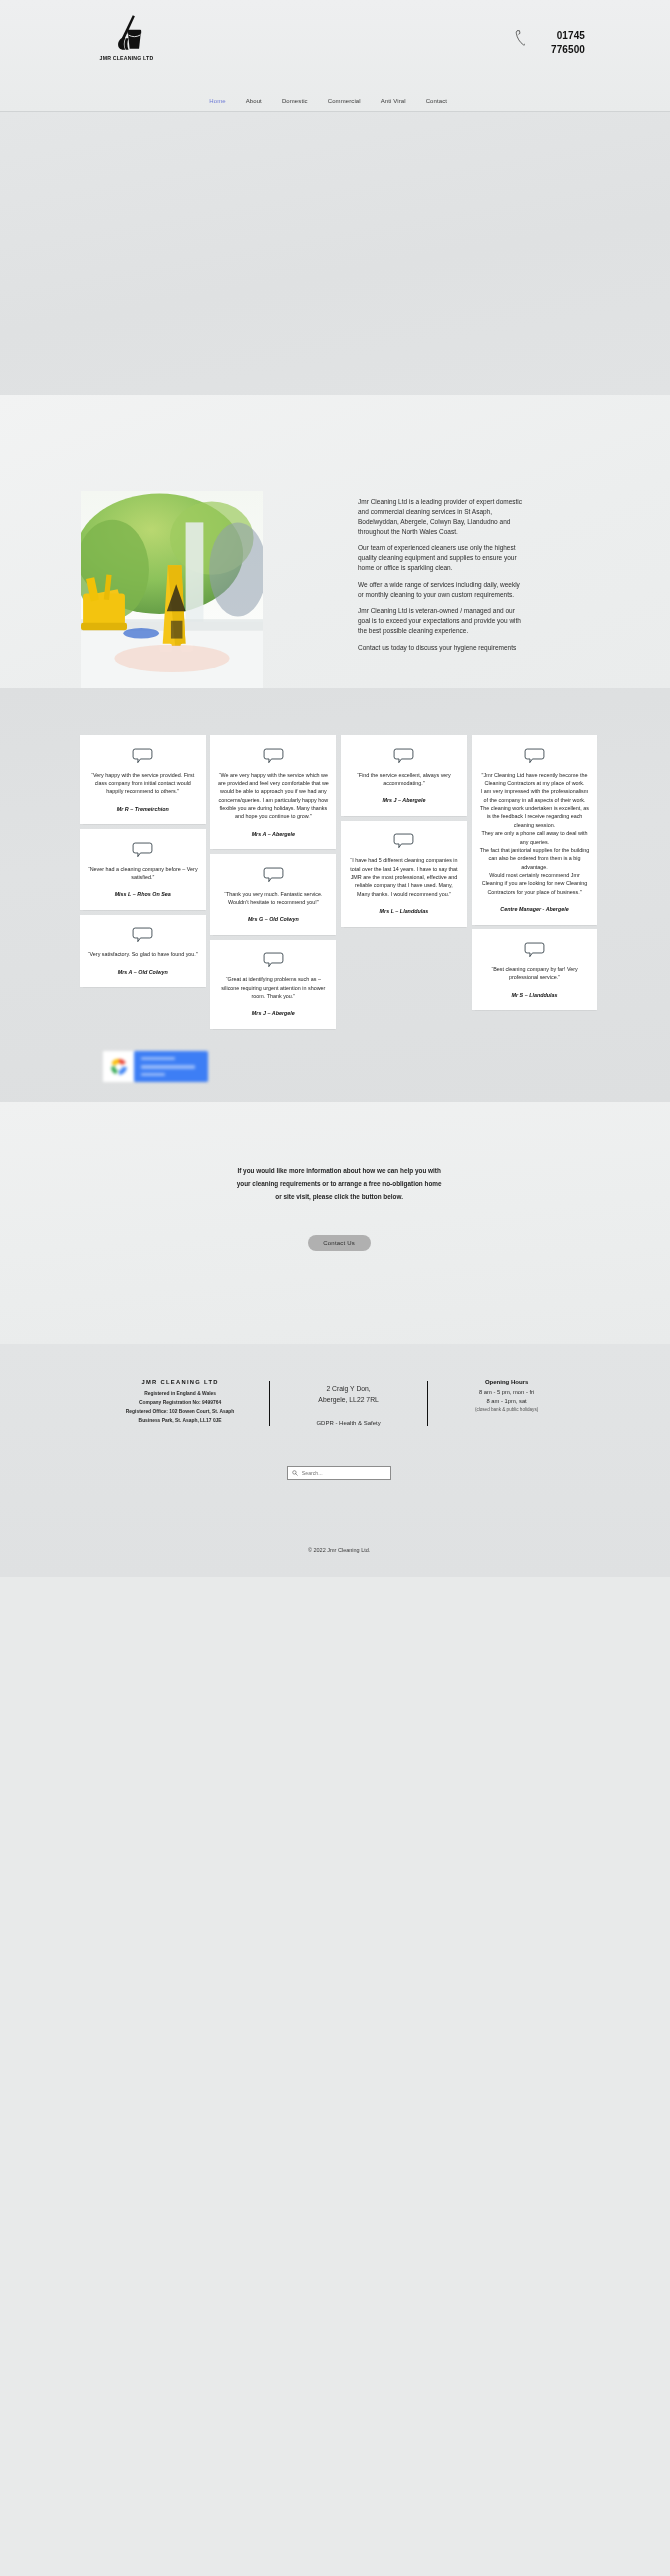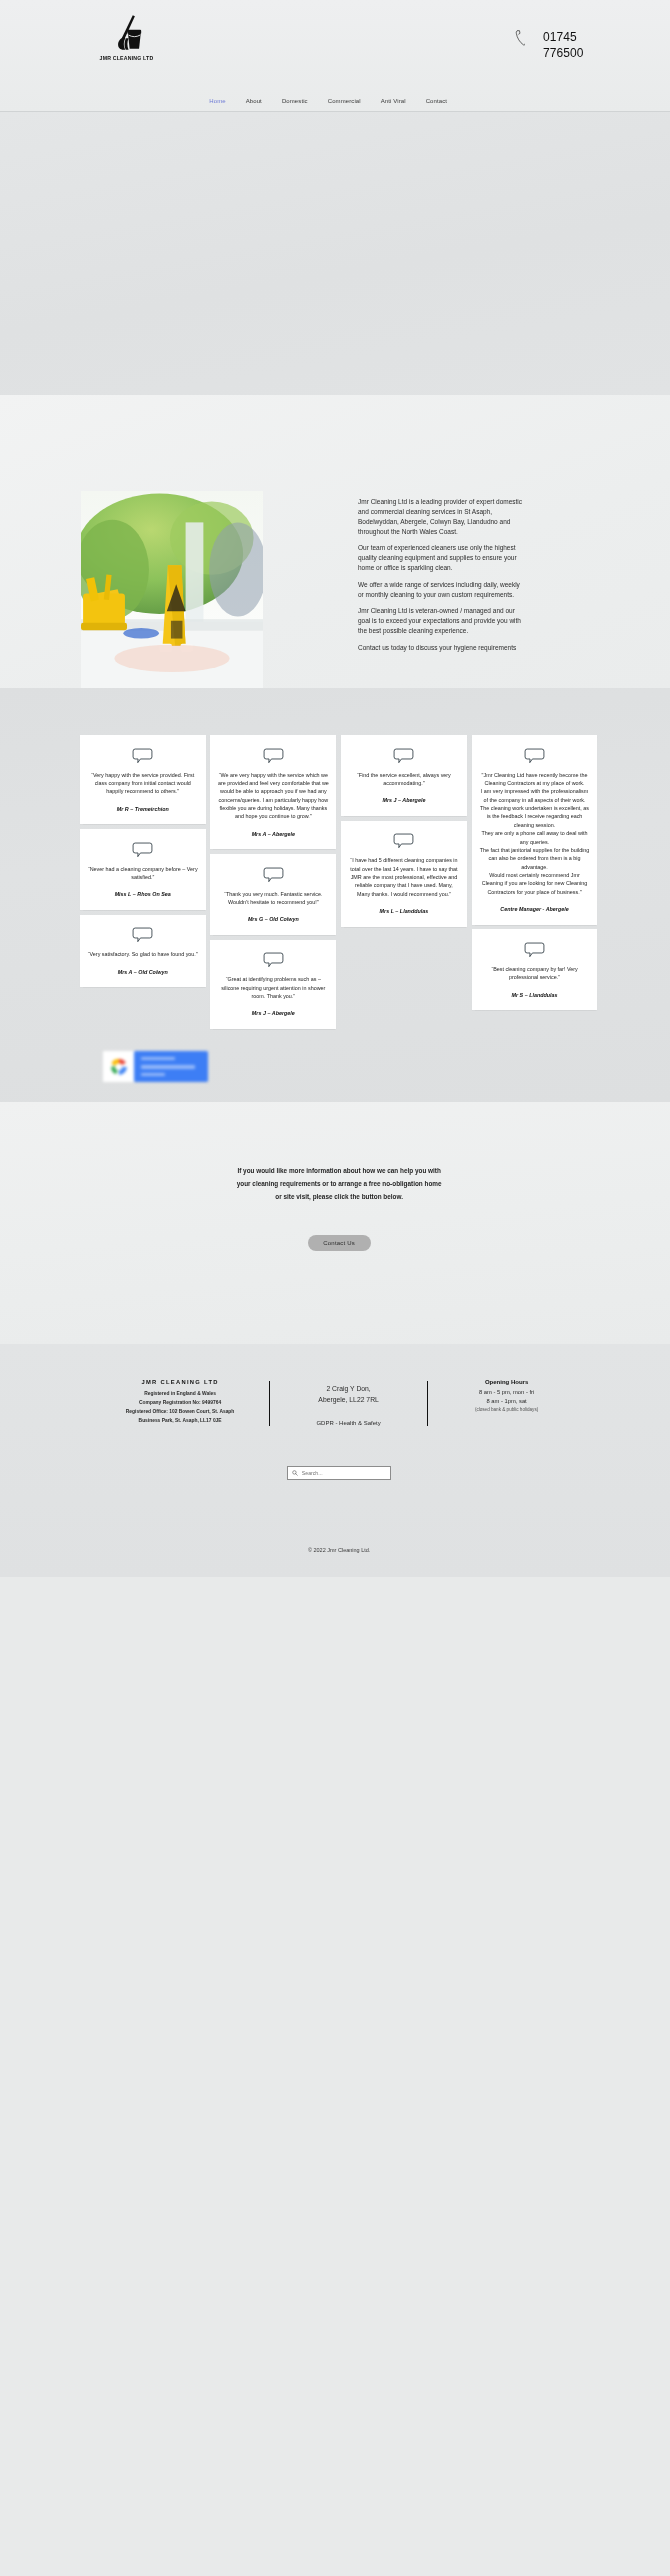--- a/index.html
+++ b/index.html
@@ -37,24 +37,25 @@
   .phone-block {
     position: absolute;
     right: 86px;
     top: 29px;
     display: flex;
     align-items: flex-start;
     gap: 18px;
   }
   .phone-icon { width: 10.5px; height: 17px; display:block; }
   .phone-number {
-    font-size: 12px;
-    font-weight: normal;
+    font-size: 10px;
+    font-weight: bold;
     line-height: 1.35;
     color: #111;
+    text-align: right;
     width: 42px;
     letter-spacing: 0.1px;
   }
   .nav {
     position: absolute;
     left: 0; right: 0;
     bottom: 7.3px;
     display: flex;
     justify-content: center;
     gap: 20px;

